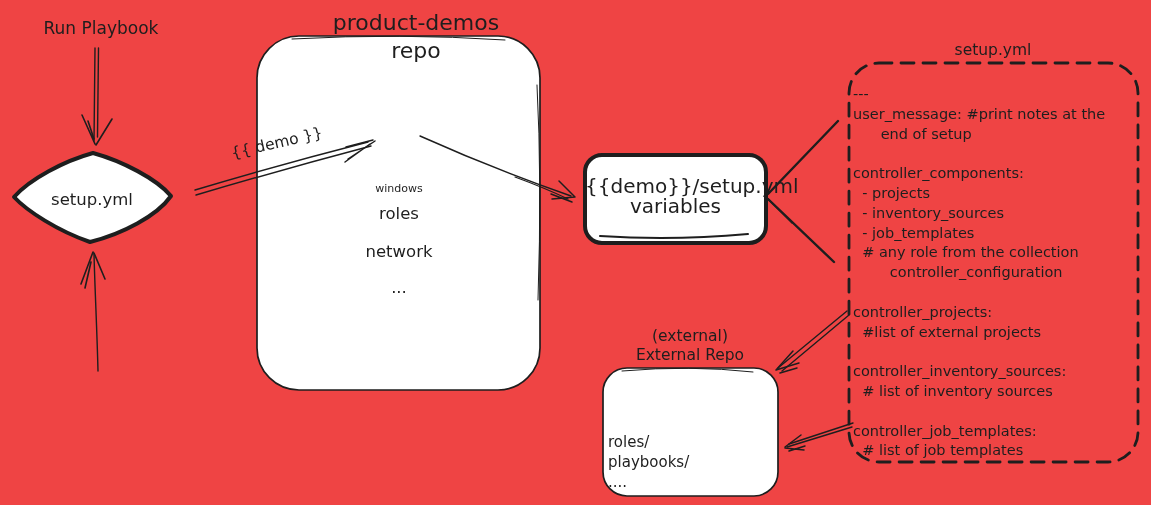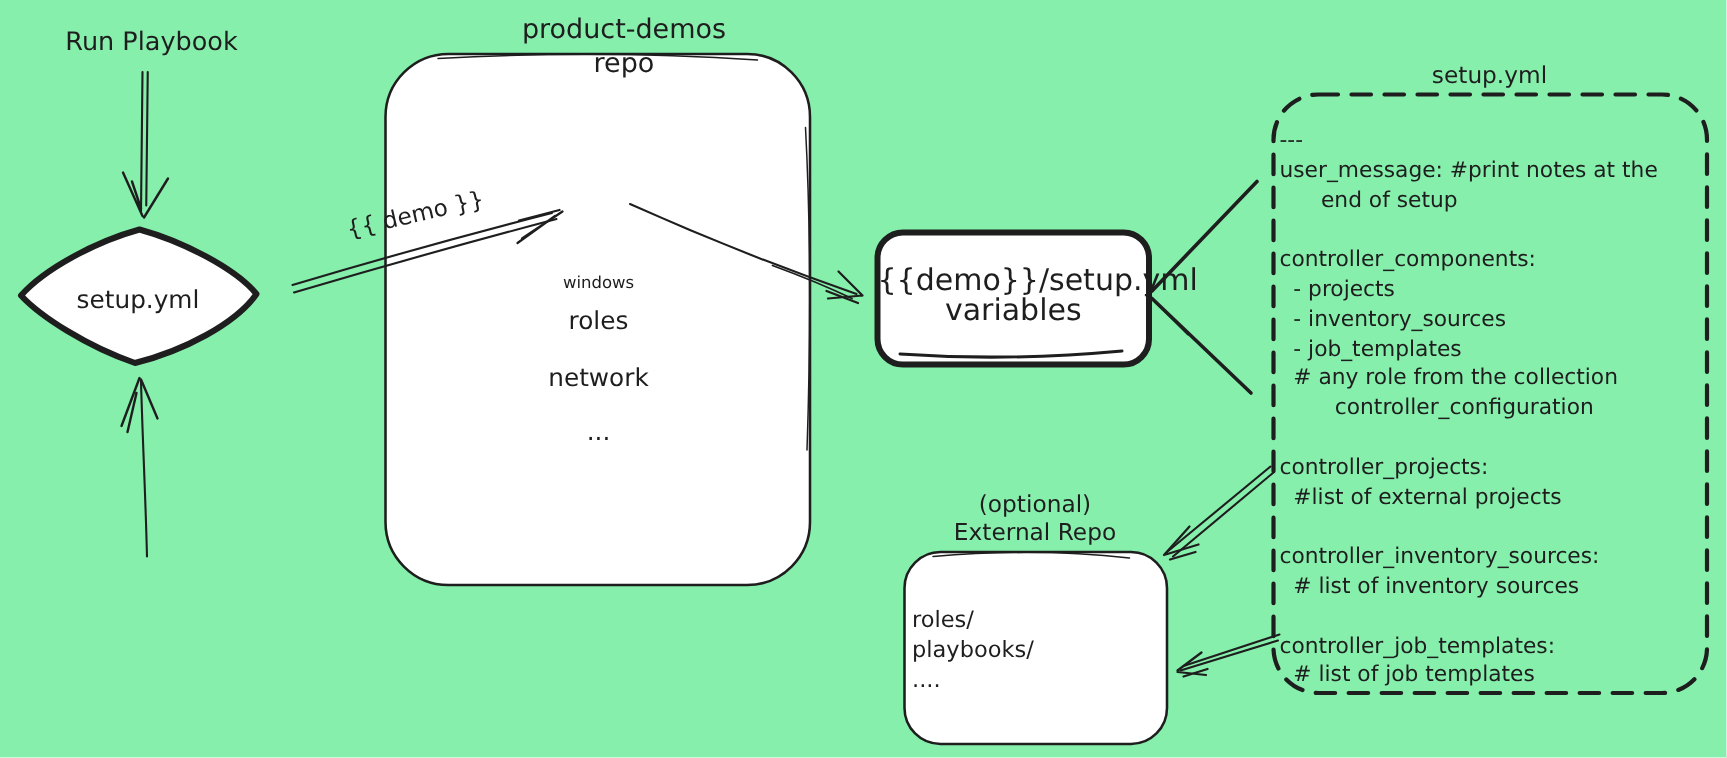--- a/index.html
+++ b/index.html
@@ -1,37 +1,37 @@
 <!DOCTYPE html>
 <html><head>
 <meta charset="utf-8">
 <style>
   html,body{margin:0;padding:0;background:#ffffff;}
   .canvas{
     position:relative;
     width:1151px;height:505px;
-    background:#86efac;
+    background:#ef4444;
     font-family:"DejaVu Sans", sans-serif;
     color:#1e1e1e;
     overflow:hidden;
   }
   .canvas svg{position:absolute;left:0;top:0;}
   .txt{
     position:absolute;
     white-space:pre-line;
     color:#1e1e1e;
     line-height:1.25;
   }
   .center{text-align:center;}
   .yaml{
     white-space:pre;
     font-size:14.5px;
     line-height:19.8px;
   }
-  .pre{white-space:pre;}
+  .pre{white-space:pre;margin-top:29px;}
 </style>
 </head>
 <body>
 
 <div class="canvas">
 
   <svg width="1151" height="505" viewBox="0 0 1151 505">
     <g stroke="#1e1e1e" fill="none" stroke-linecap="round" stroke-linejoin="round">
 
       <g>
@@ -100,21 +100,21 @@
       </g>
 
     </g>
   </svg>
 
   <div class="txt center" style="left:31px;top:18px;width:140px;font-size:17px">Run Playbook</div>
 
   <div class="txt center" style="left:32px;top:190px;width:120px;font-size:16.5px">setup.yml</div>
 
 
-  <div class="txt center" style="left:326px;top:9px;width:180px;font-size:18px">product-demos repo</div>
+  <div class="txt center" style="left:326px;top:9px;width:180px;font-size:22px">product-demos repo</div>
 
   <div class="txt center" style="left:329px;top:182px;width:140px;font-size:11px">windows</div>
   <div class="txt center" style="left:329px;top:204px;width:140px;font-size:16.5px">roles</div>
   <div class="txt center" style="left:329px;top:242px;width:140px;font-size:16.5px">network</div>
   <div class="txt center" style="left:329px;top:278px;width:140px;font-size:16.5px">...</div>
 
   <div class="txt center" style="left:229px;top:134px;width:96px;font-size:15.5px;transform:rotate(-13deg);transform-origin:center center">{{ demo }}</div>
 
   <div class="txt center" style="left:585px;top:176px;width:181px;font-size:20px;line-height:20px">{{demo}}/setup.yml
 variables</div>
@@ -134,20 +134,20 @@
 
 controller_projects:
   #list of external projects
 
 controller_inventory_sources:
   # list of inventory sources
 
 controller_job_templates:
   # list of job templates</div>
 
-  <div class="txt center" style="left:604px;top:327px;width:172px;font-size:15.5px;line-height:19px">(optional)
+  <div class="txt center" style="left:604px;top:327px;width:172px;font-size:15.5px;line-height:19px">(external)
 External Repo</div>
 
   <div class="txt pre" style="left:608px;top:403px;font-size:15px;line-height:20px">roles/
 playbooks/
 ....</div>
 
 </div>
 
 </body></html>

